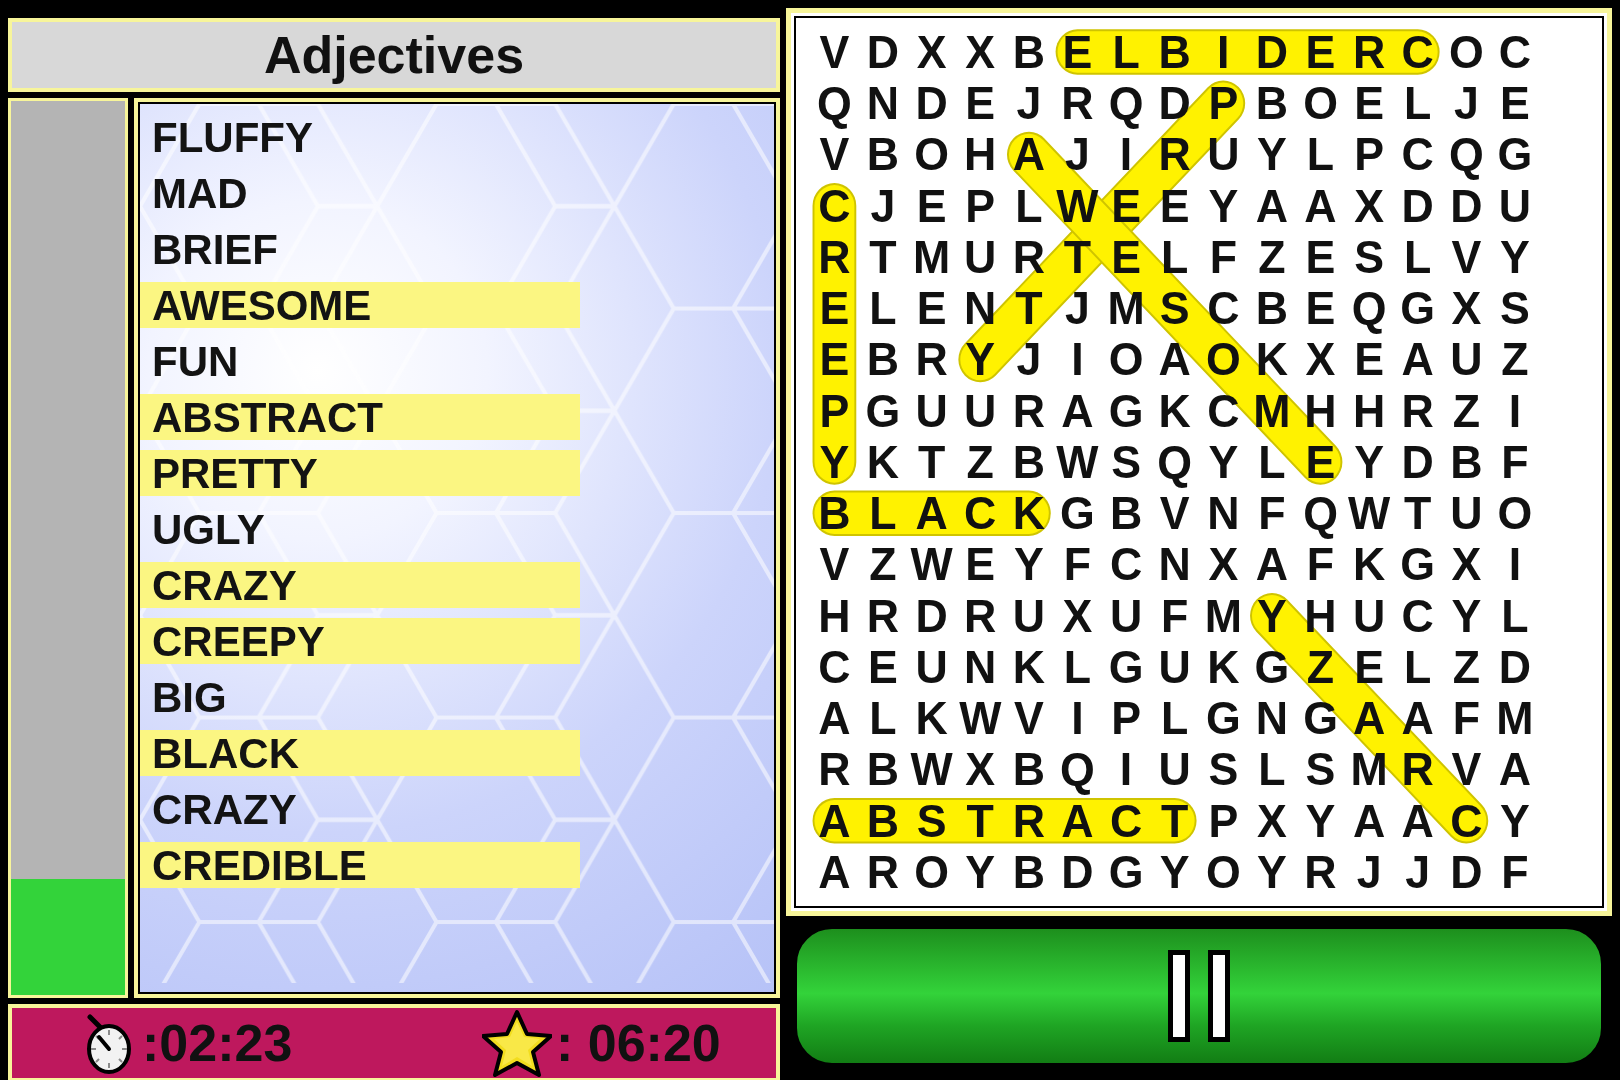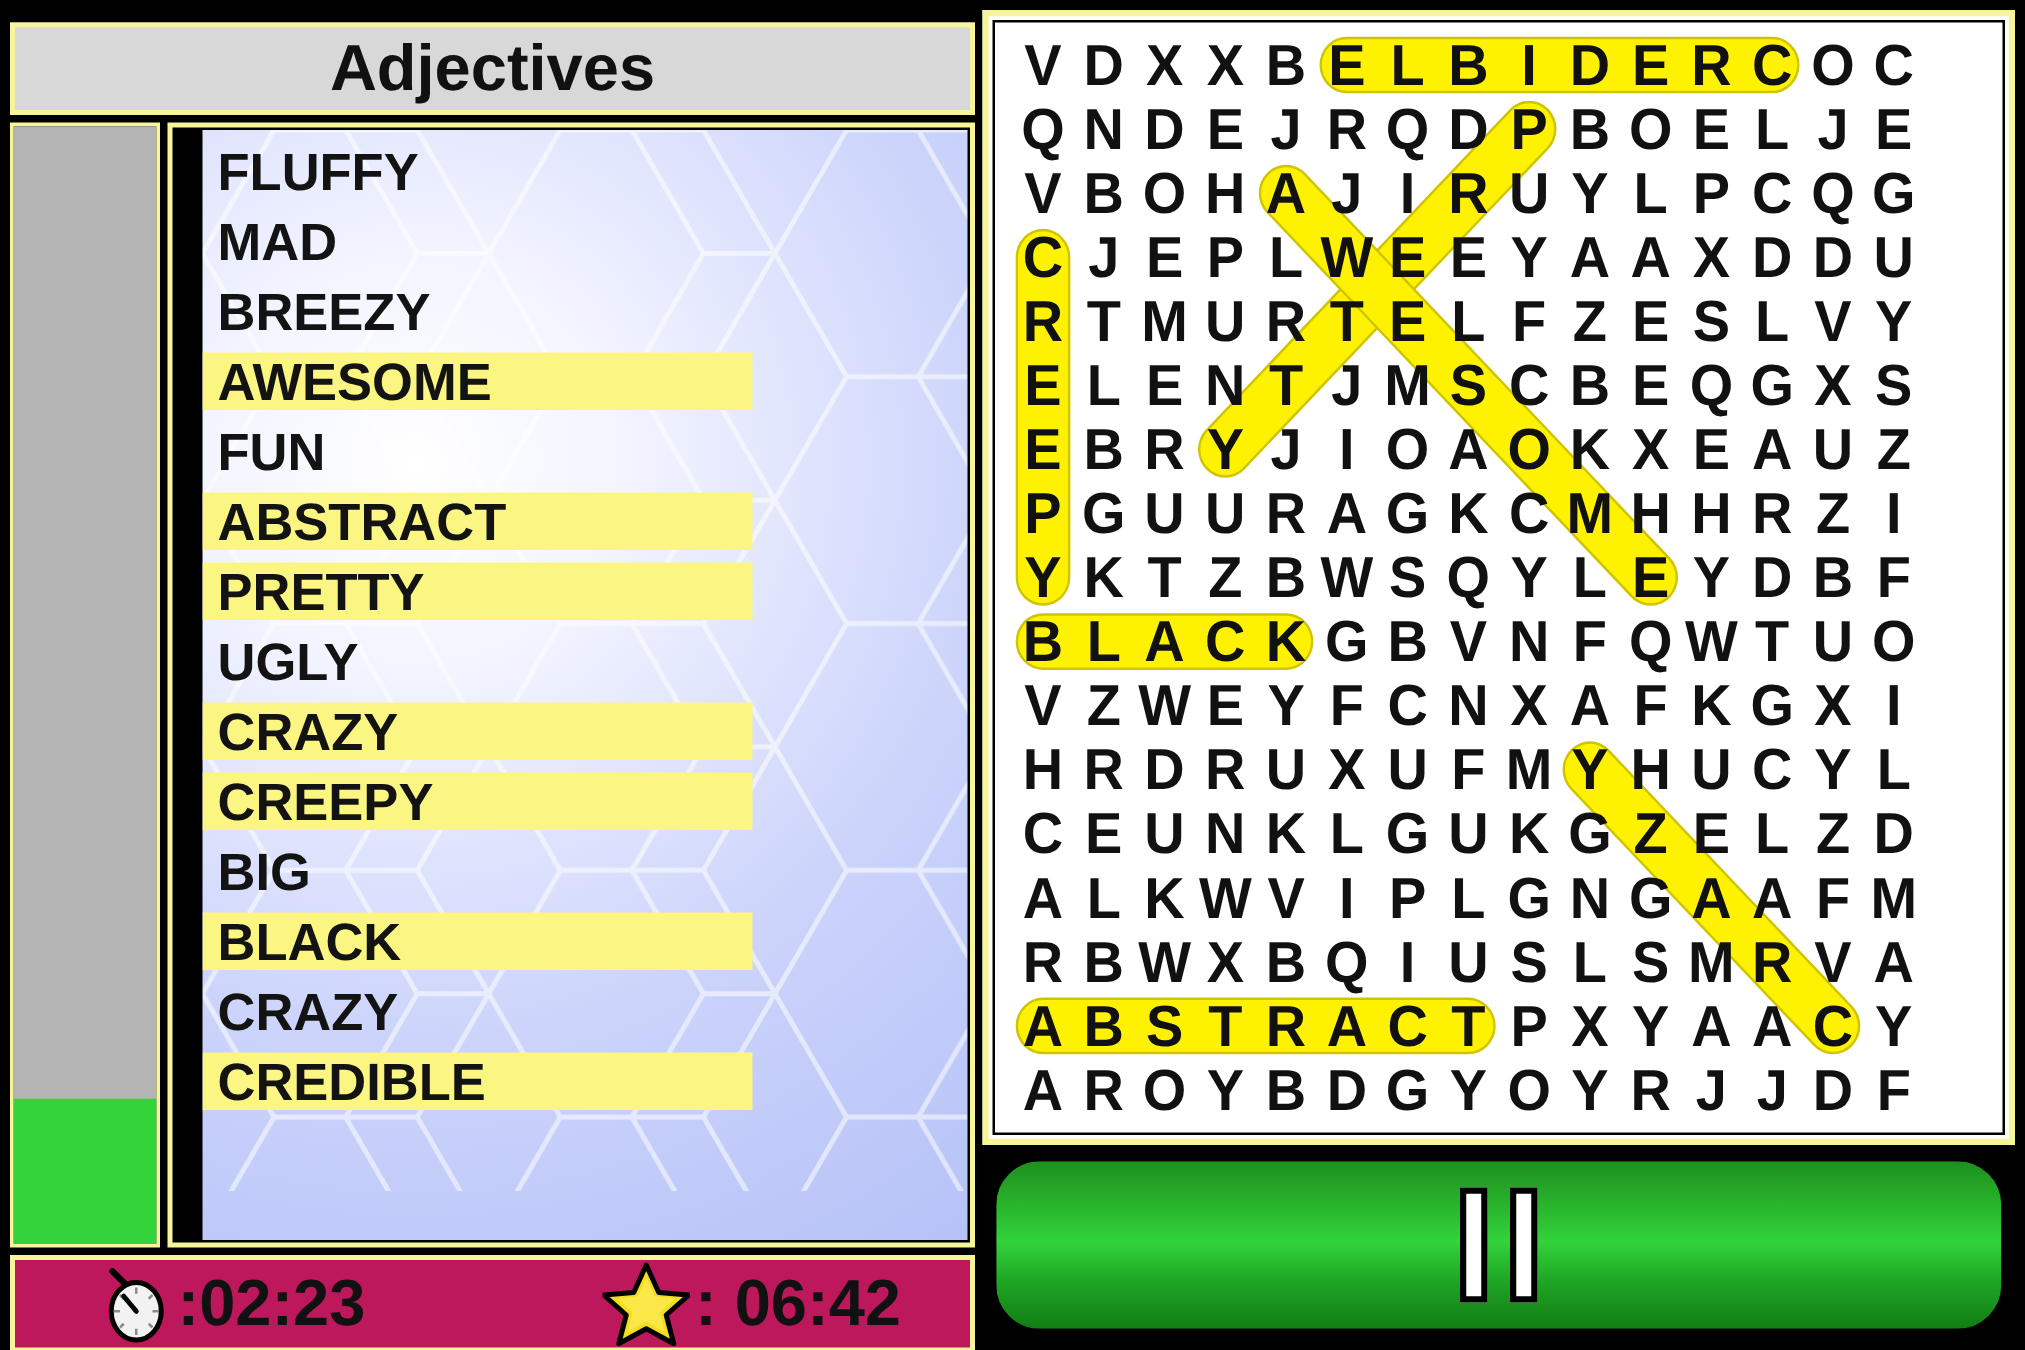--- a/index.html
+++ b/index.html
@@ -79,21 +79,20 @@
     background: #000;
     position: relative;
     overflow: hidden;
   }
   .wordlist-inner {
     position: absolute;
     inset: 2px;
     background:
       radial-gradient(circle at 28% 30%, #ffffff 0%, #f2f4ff 22%, #ccd4fb 60%, #b6c2f7 100%);
     overflow: hidden;
-    margin-left: 22px;
   }
   .hexbg { position: absolute; inset: 0; opacity: 0.55; }
   .words {
     position: absolute;
     inset: 0;
     padding-top: 6px;
     display: flex;
     flex-direction: column;
   }
   .word-row {
@@ -229,21 +228,21 @@
             <rect width="620" height="860" fill="url(#hexpat)"></rect>
           </svg>
           <div class="words" id="words-container">
               <div class="word-row">
                 <span class="word-label">FLUFFY</span>
               </div>
               <div class="word-row">
                 <span class="word-label">MAD</span>
               </div>
               <div class="word-row">
-                <span class="word-label">BREEZY</span>
+                <span class="word-label">BRIEF</span>
               </div>
               <div class="word-row found">
                 <span class="word-label">AWESOME</span>
               </div>
               <div class="word-row">
                 <span class="word-label">FUN</span>
               </div>
               <div class="word-row found">
                 <span class="word-label">ABSTRACT</span>
               </div>
@@ -294,21 +293,21 @@
           </g>
           <line x1="31" y1="38" x2="21" y2="26" stroke="#000" stroke-width="4" stroke-linecap="round"></line>
         </svg>
         <span class="status-time">:02:23</span>
       </div>
       <div class="status-group g2">
         <svg class="icon-star" width="70" height="68" viewBox="0 0 70 68">
           <polygon points="35,3 45,25 69,27 51,43 57,66 35,54 13,66 19,43 1,27 25,25" fill="#f2dd1e" stroke="#000" stroke-width="4" stroke-linejoin="round"></polygon>
           <polygon points="35,13 42,28 58,30 46,41 50,57 35,48 20,57 24,41 12,30 28,28" fill="#fff06a" opacity="0.55"></polygon>
         </svg>
-        <span class="status-time">: 06:42</span>
+        <span class="status-time">: 06:20</span>
       </div>
     </div>
 
   </div>
 
   <div class="right-panel">
 
     <div class="grid-outer">
       <div class="grid-inner">
         <svg class="grid-svg" id="grid-svg" viewBox="0 0 800 850" preserveAspectRatio="none">

